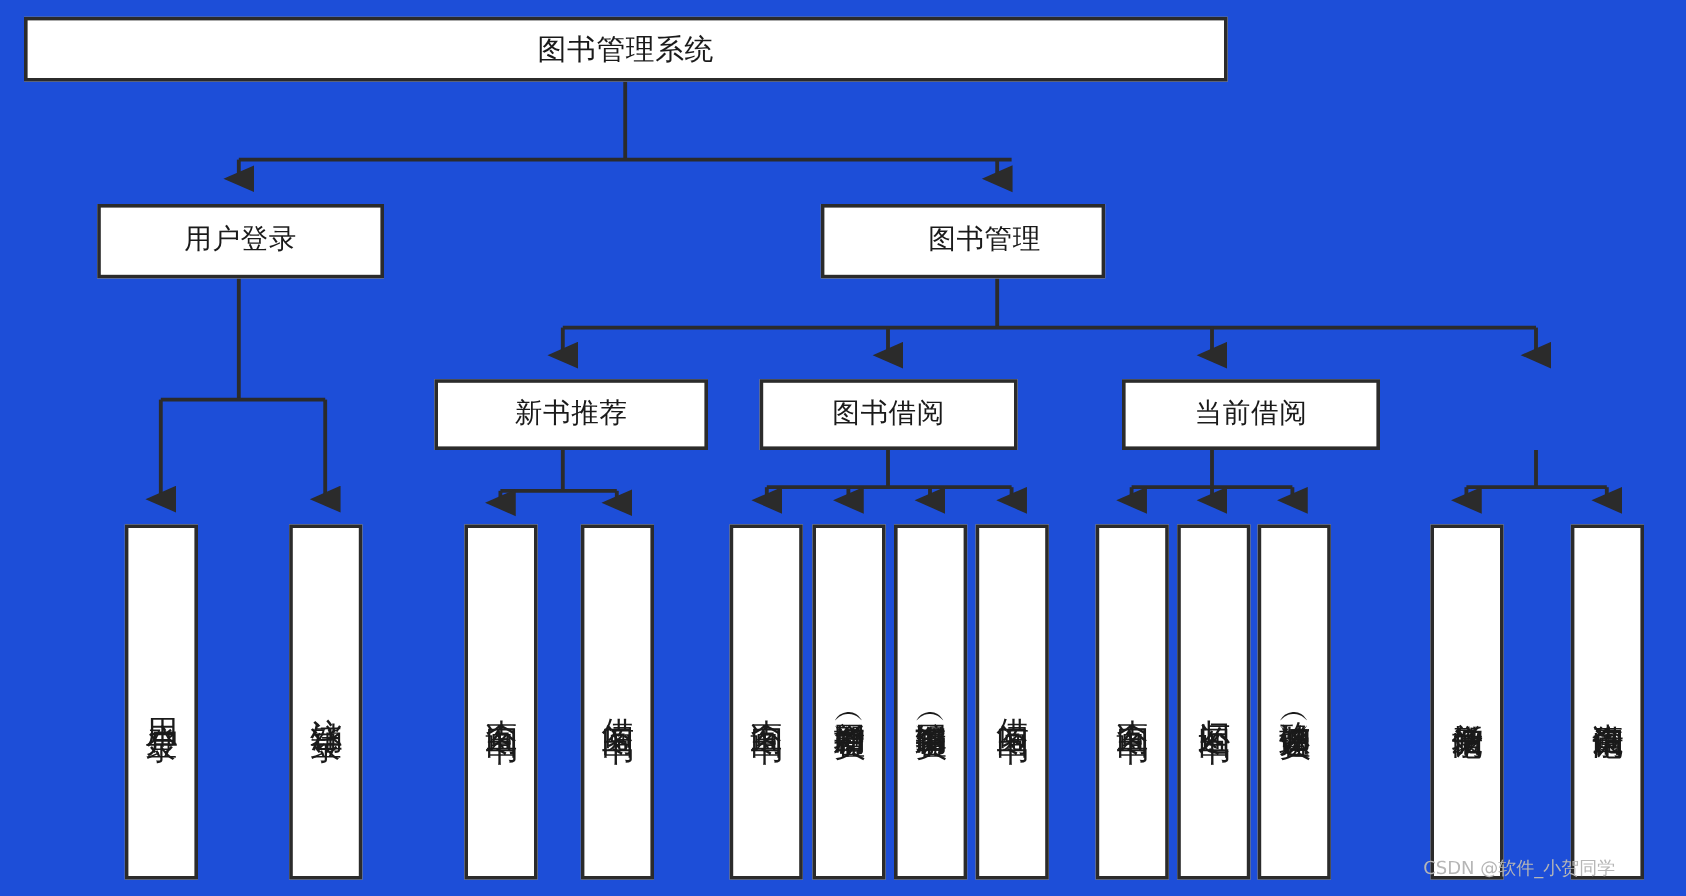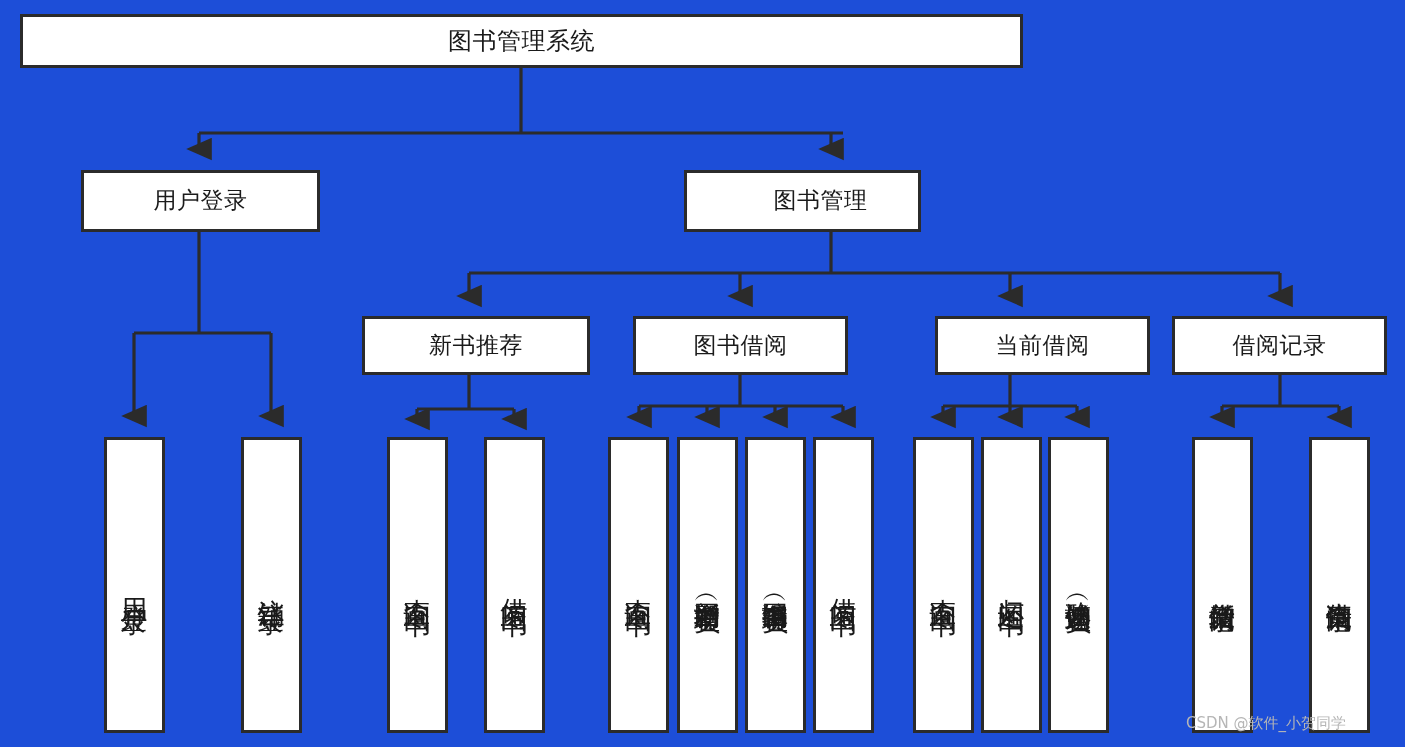--- a/index.html
+++ b/index.html
@@ -148,23 +148,20 @@
 
   <div class="node h" style="left:362px;  top:316px; width:228px; height:59px;">
     <span class="lbl">新书推荐</span>
   </div>
   <div class="node h" style="left:633px;  top:316px; width:215px; height:59px;">
     <span class="lbl">图书借阅</span>
   </div>
   <div class="node h" style="left:903px;  top:316px; width:215px; height:59px;margin-left:32px;">
     <span class="lbl">当前借阅</span>
   </div>
-  <div class="node h" style="left:1172px; top:316px; width:215px; height:59px;">
-    <span class="lbl">借阅记录</span>
-  </div>
 
   <div class="node v" style="left:104px; top:437px; width:61px; height:296px;">
     <span class="lbl">用户登录</span>
   </div>
   <div class="node v" style="left:241px; top:437px; width:61px; height:296px;">
     <span class="lbl">注销登录</span>
   </div>
 
   <div class="node v" style="left:387px; top:437px; width:61px; height:296px;">
     <span class="lbl">查询图书</span>

